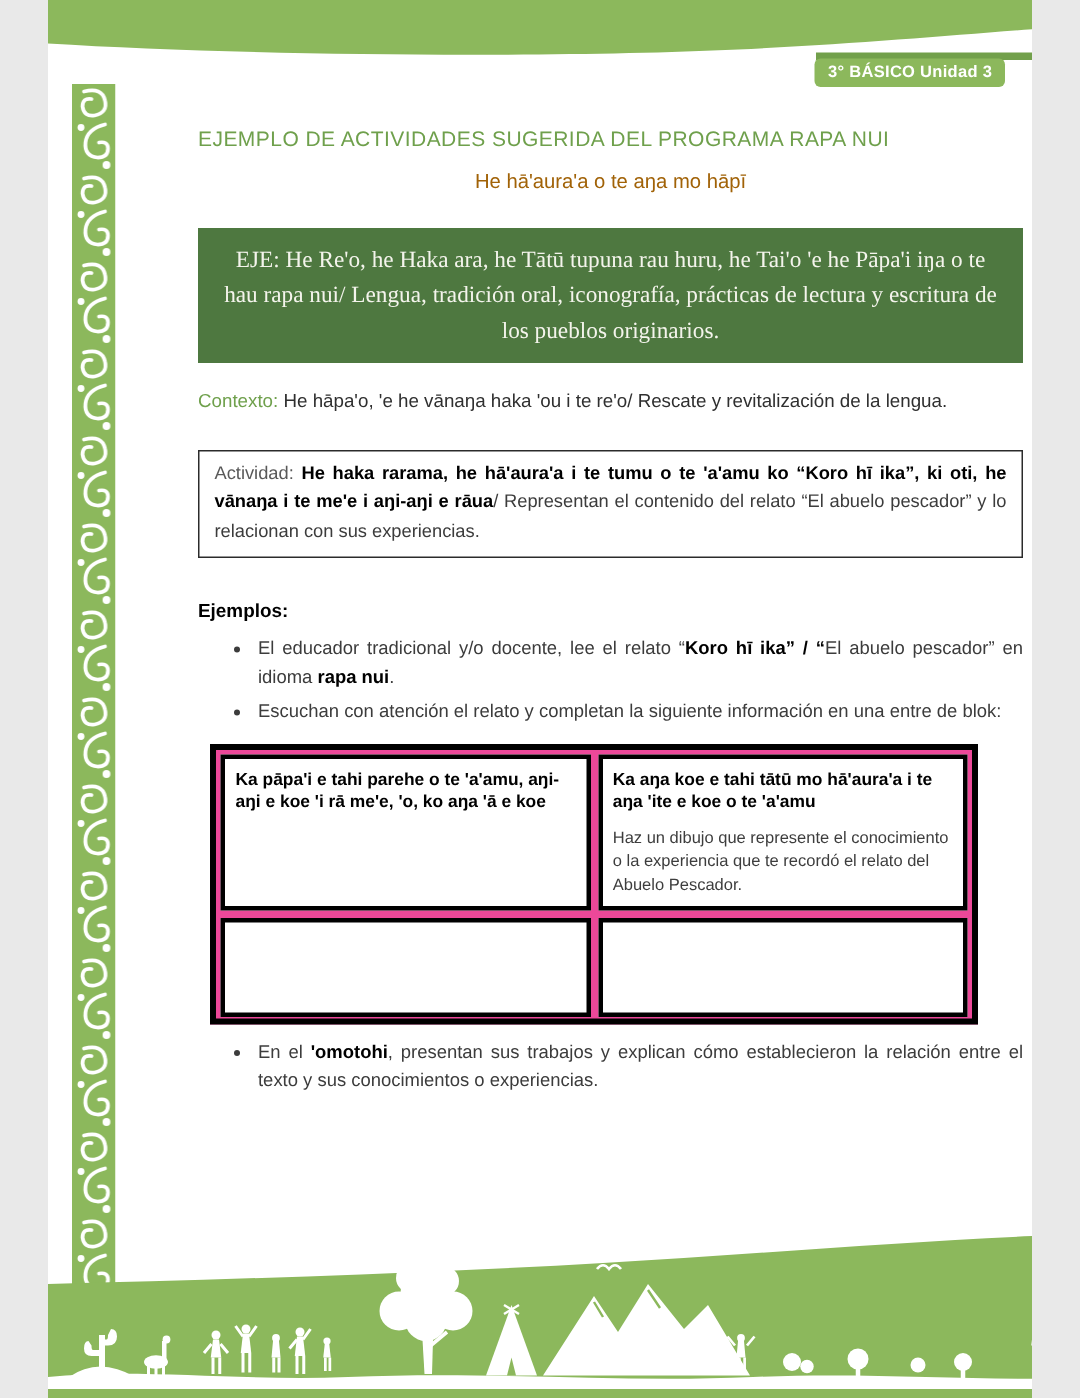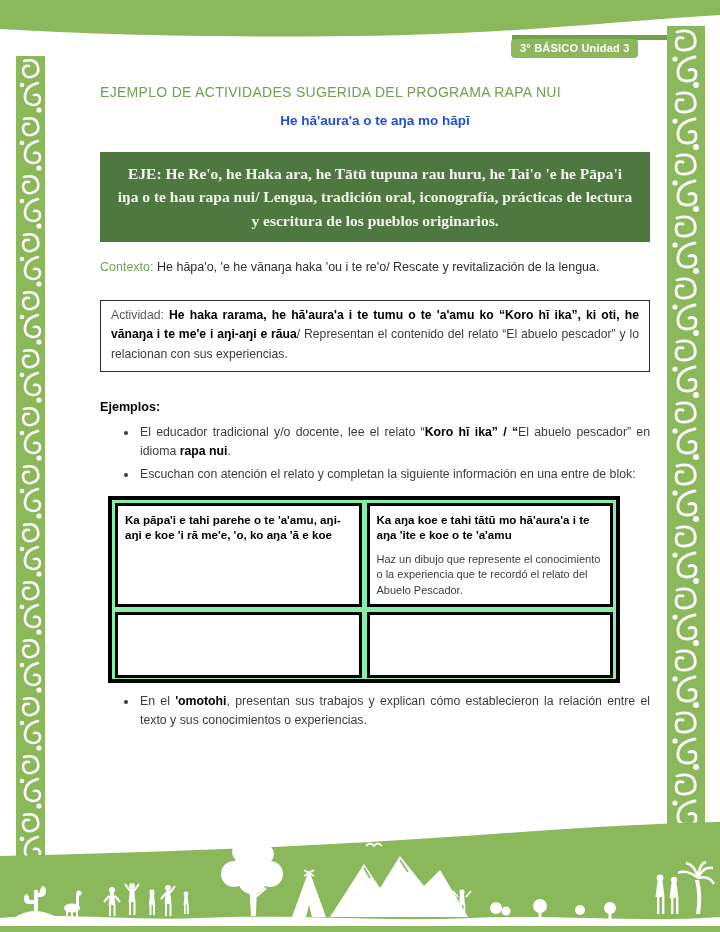--- a/index.html
+++ b/index.html
@@ -1,17 +1,17 @@
 <!DOCTYPE html>
 <html><head>
 <meta charset="utf-8">
 <style>
   html,body{margin:0;padding:0;background:#e9e9e9;}
   .page{
-    position:relative;width:720px;height:932px;margin:0 auto;
+    position:relative;width:656px;height:932px;margin:0 auto;
     background:#ffffff;overflow:hidden;
     font-family:"Liberation Sans","DejaVu Sans",sans-serif;
     color:#2f2f2f;
   }
   .abs{position:absolute;}
   
   .top-band{left:0;top:0;width:720px;height:64px;}
   
   .badge{
     left:511px;top:39px;min-width:104px;height:15px;
@@ -24,46 +24,46 @@
   .strip-right{left:667px;top:26px;}
   
   .bottom-band{left:0;bottom:0;width:720px;height:112px;}
   
   .content{left:100px;top:80px;width:550px;}
   .title{
     color:#6FA04C;font-size:14px;letter-spacing:.3px;
     margin:4px 0 0 0;font-weight:400;
   }
   .subtitle{
-    text-align:center;color:#1d4ed8;font-size:13.5px;margin:13px 0 17px 0;font-weight:700;
+    text-align:center;color:#a16207;font-size:13.5px;margin:13px 0 17px 0;font-weight:400;
   }
   .eje-box{
     margin-top:24px;background:#4E7840;color:#F4F4EC;
     font-family:"Liberation Serif","DejaVu Serif",serif;
-    font-weight:bold;font-size:15.5px;line-height:1.5;
+    font-weight:normal;font-size:15.5px;line-height:1.5;
     text-align:center;padding:10px 16px;
   }
   .contexto{margin:16px 0 0 0;font-size:12.5px;line-height:1.45;}
   .contexto .lbl{color:#6FA04C;text-align:center;}
   .actividad-box{
     margin-top:24px;border:1.6px solid #2b2b2b;padding:5px 10px 7px 10px;
     font-size:12.2px;line-height:1.6;text-align:justify;color:#3c3c3c;
   }
   .actividad-box .lbl{color:#595959;}
   .actividad-box b{color:#000;}
   .ejemplos-h{margin:28px 0 0 0;font-size:12.6px;font-weight:bold;color:#000;}
   ul.bullets{margin:9px 0 0 0;padding:0 0 0 38px;font-size:12.3px;line-height:1.55;
     text-align:justify;color:#3c3c3c;}
   ul.bullets li{margin:0 0 3px 0;padding-left:2px;}
   ul.bullets b{color:#000;}
   
   .ws-table{
     margin:12px 0 0 8px;width:498px;border:4px solid #000;padding:3px;
     display:grid;grid-template-columns:1fr 1fr;grid-template-rows:auto 64px;gap:5px;
-    background:#86efac;
+    background:#ec4899;
   }
   .ws-cell{border:3px solid #000;padding:6px 7px;background:#fff;}
   .ws-cell .head{font-size:11.6px;font-weight:bold;line-height:1.35;color:#000;}
   .ws-cell .desc{font-size:11px;line-height:1.4;color:#3d3d3d;margin-top:9px;}
   .ws-cell.empty{min-height:48px;}
   .last-bullet{margin-top:18px;}
 </style>
 </head>
 <body>
 

